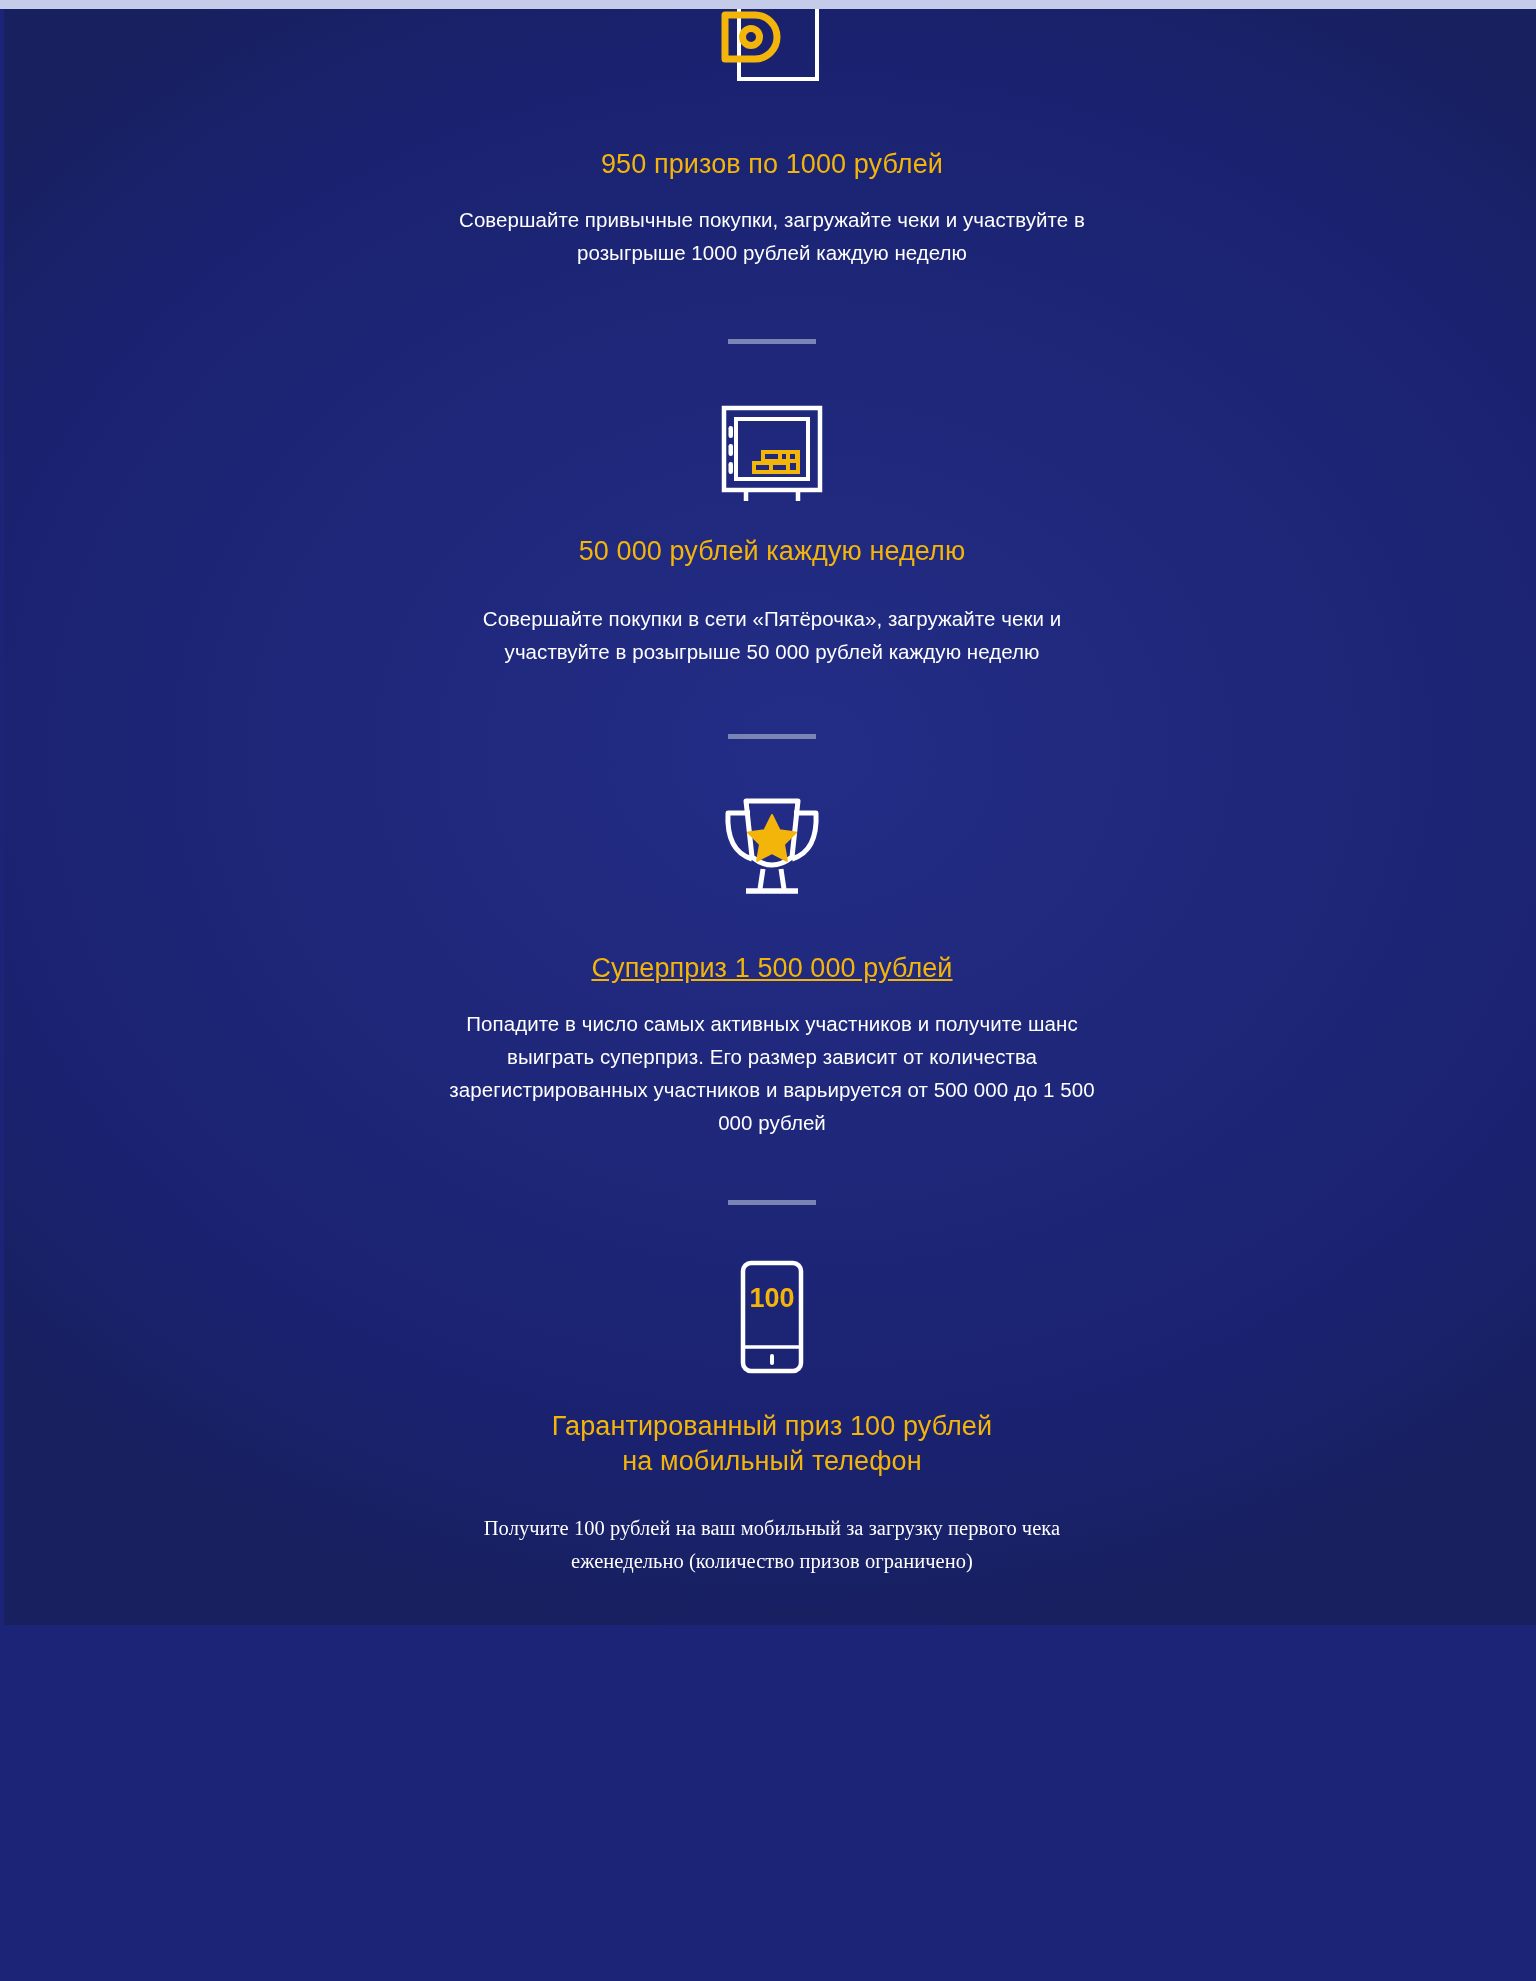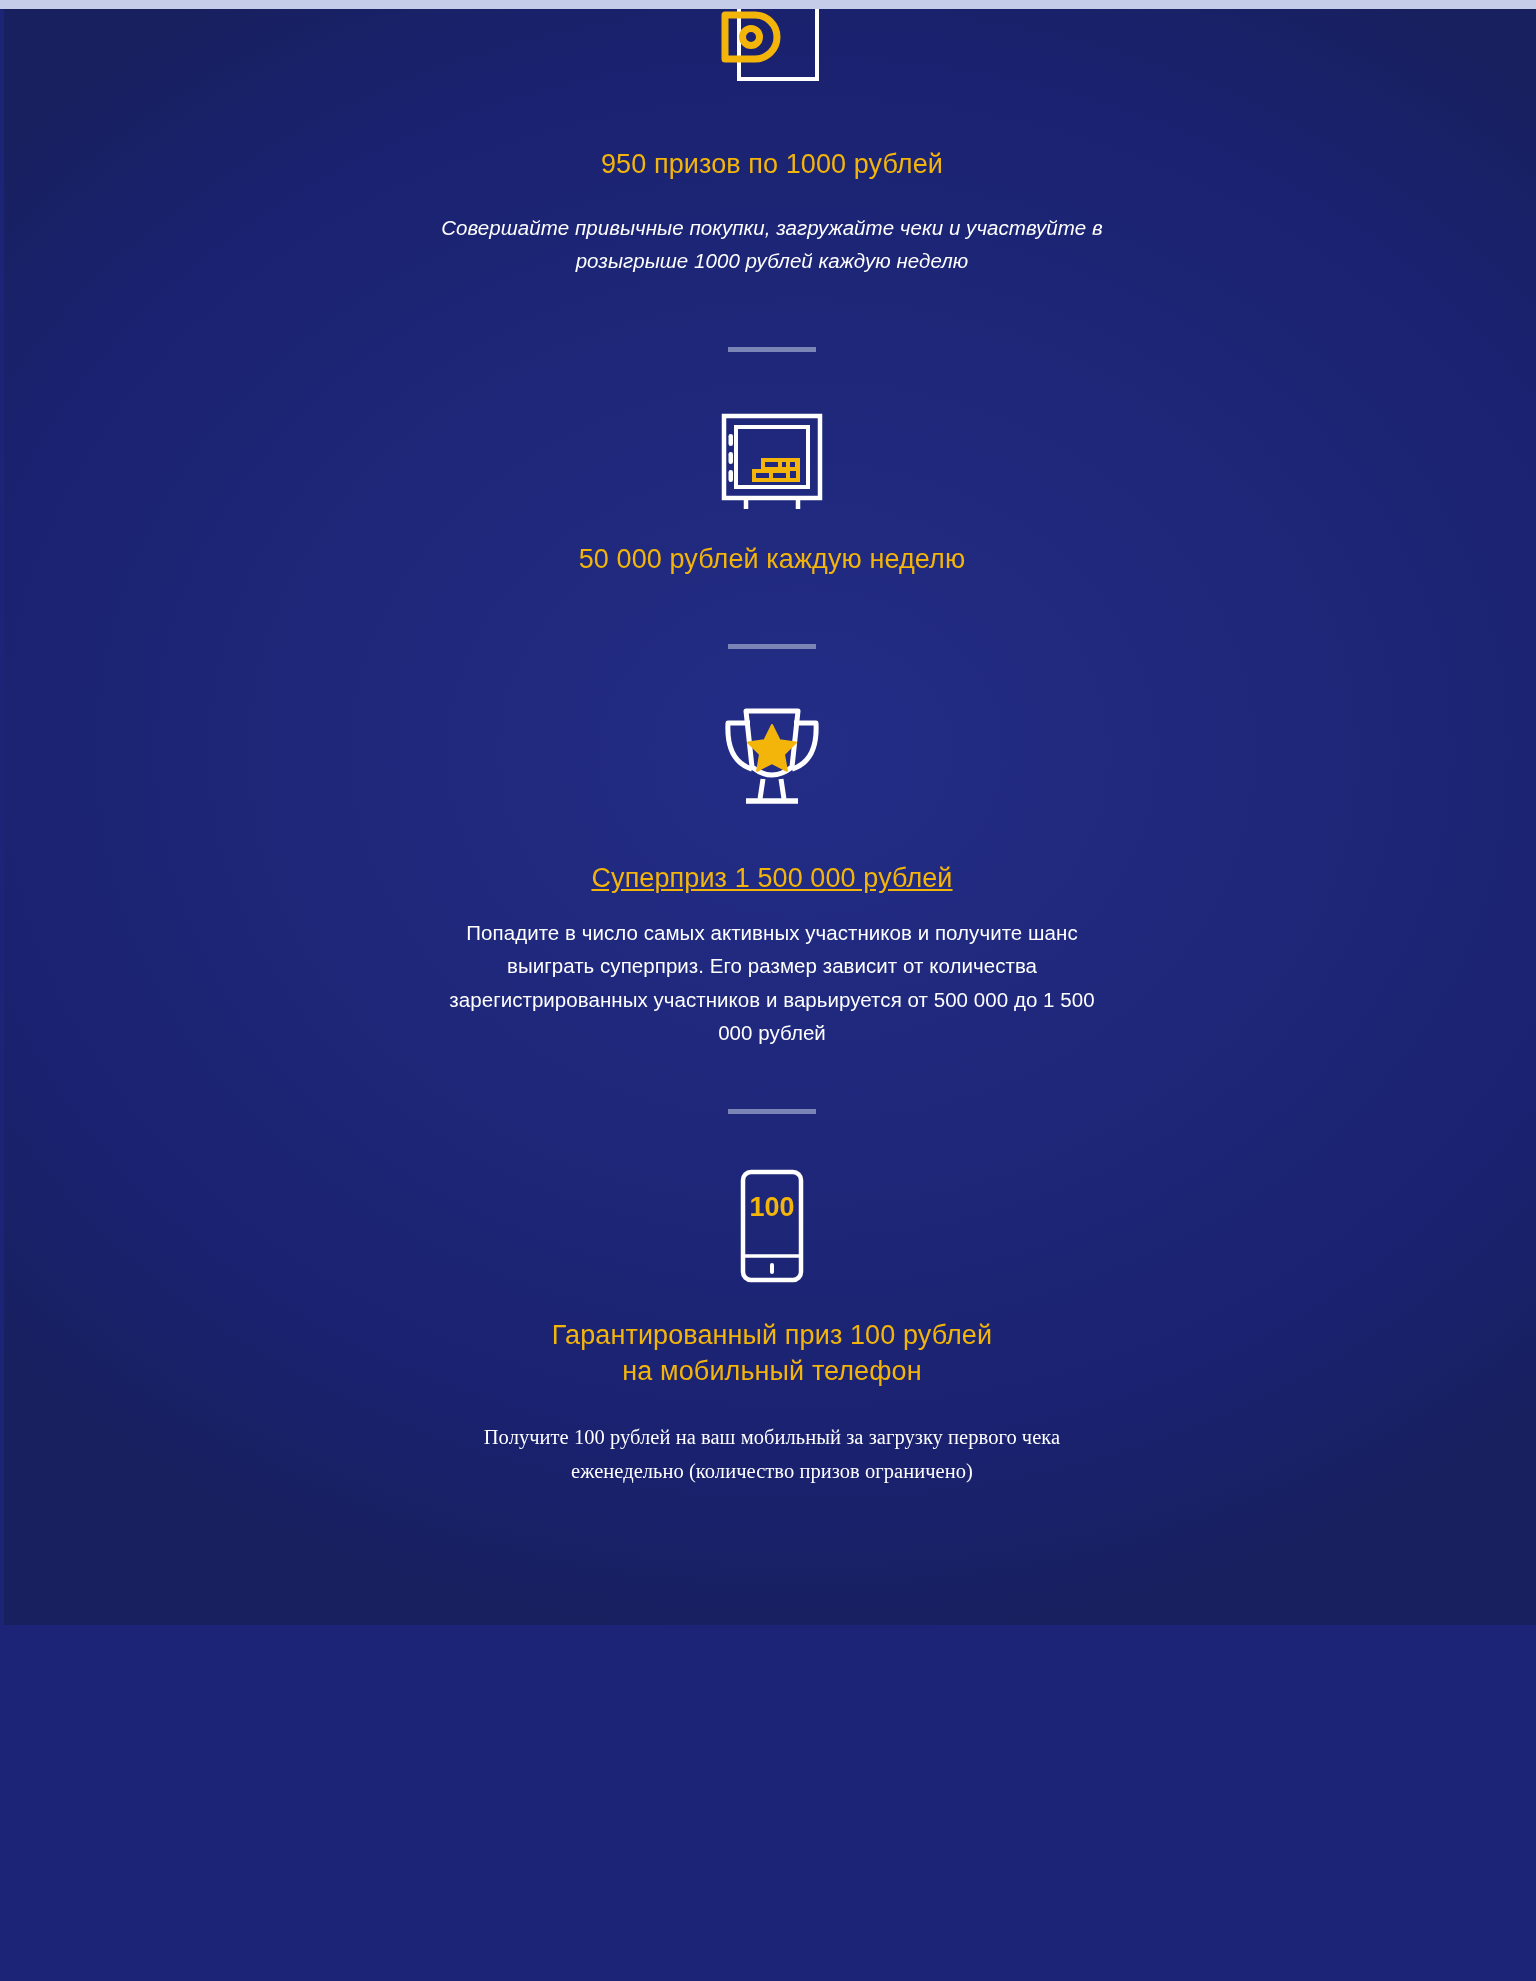--- a/index.html
+++ b/index.html
@@ -83,21 +83,21 @@
   .divider {
     width: 88px;
     height: 5px;
     background: #7b85b5;
     border-radius: 0;
   }
 
   
   .blk1 .icon-wrap { margin-top: 0px; height: 78px; align-items: flex-start; }
   .blk1 .prize-title { margin-top: 60px; }
-  .blk1 .prize-desc  { margin-top: 28px; font-style: italic; }
+  .blk1 .prize-desc  { margin-top: 20px; }
   .blk1 .divider     { margin-top: 70px; }
 
   .blk2 .icon-wrap { margin-top: 58px; }
   .blk2 .prize-title { margin-top: 24px; }
   .blk2 .prize-desc  { margin-top: 32px; }
   .blk2 .divider     { margin-top: 66px; }
 
   .blk3 .icon-wrap { margin-top: 50px; }
   .blk3 .prize-title { margin-top: 52px; text-decoration: underline; }
   .blk3 .prize-desc  { margin-top: 20px; }
@@ -142,20 +142,21 @@
           <rect x="64" y="50" width="17" height="9" fill="none" stroke="#f4b50b" stroke-width="4"></rect>
           <rect x="38" y="61" width="17" height="9" fill="none" stroke="#f4b50b" stroke-width="4"></rect>
           <rect x="55" y="61" width="17" height="9" fill="none" stroke="#f4b50b" stroke-width="4"></rect>
           <rect x="72" y="50" width="10" height="20" fill="none" stroke="#f4b50b" stroke-width="4"></rect>
 
           <line x1="30" y1="88" x2="30" y2="99" stroke="#ffffff" stroke-width="4.5"></line>
           <line x1="82" y1="88" x2="82" y2="99" stroke="#ffffff" stroke-width="4.5"></line>
         </svg>
       </div>
       <h2 class="prize-title">50 000 рублей каждую неделю</h2>
+      <p class="prize-desc">Совершайте покупки в сети «Пятёрочка», загружайте чеки и участвуйте в розыгрыше 50 000 рублей каждую неделю</p>
       <div class="divider"></div>
     </section>
 
     <section class="prize-block blk3">
       <div class="icon-wrap">
         <svg width="108" height="110" viewBox="0 0 108 110">
 
           <path d="M32 24 H10 q-2 38 24 46" fill="none" stroke="#ffffff" stroke-width="5" stroke-linejoin="round"></path>
 
           <path d="M76 24 H98 q2 38 -24 46" fill="none" stroke="#ffffff" stroke-width="5" stroke-linejoin="round"></path>

